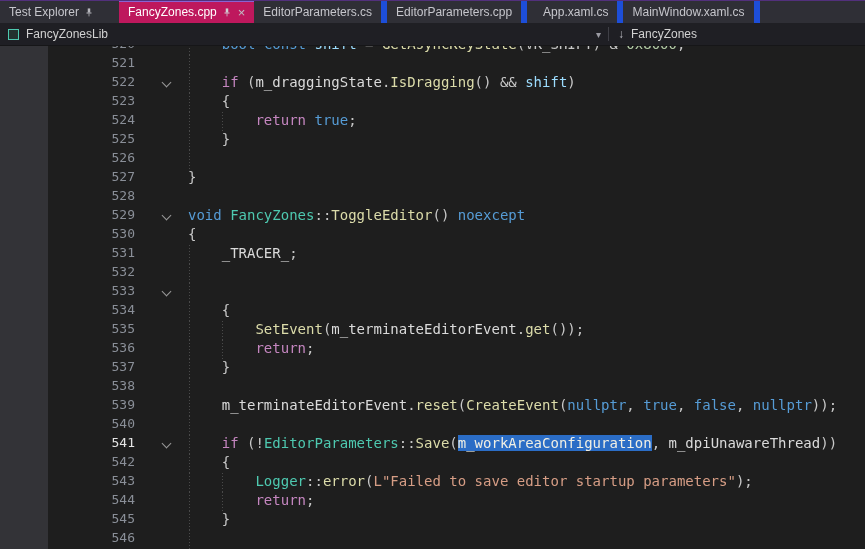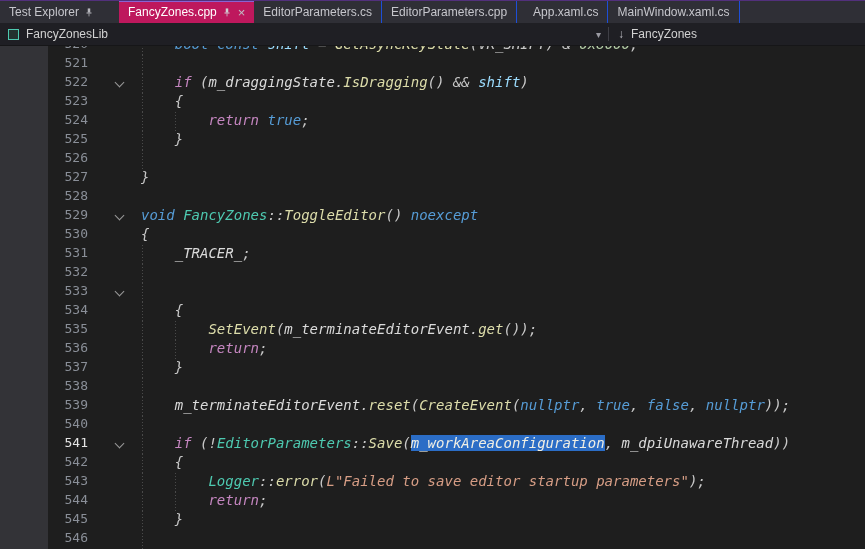--- a/index.html
+++ b/index.html
@@ -13,21 +13,21 @@
 
   
   .tab-bar{
     height:23px;box-sizing:border-box;flex:none;
     background:#2f2f36;border-top:1px solid #52307c;
     display:flex;align-items:stretch;overflow:hidden;
   }
   .tab{
     display:flex;align-items:center;gap:5px;
     padding:0 9px;font-size:12px;color:#c6c6cc;
-    border-right:1px solid #1d4ed8;white-space:nowrap;
+    border-right:6px solid #1d4ed8;white-space:nowrap;
   }
   .tab.tool{border-right:none;}
   .tab.active{
     background:#be185d;color:#ffffff;
     box-shadow:inset 0 1px 0 #8a63d2;border-right:none;
   }
   .tab-gap{width:16px;flex:none;}
   .tab-gap-sm{width:7px;flex:none;}
   .pin{display:inline-flex;align-items:center;}
   .close-x{font-size:13px;line-height:1;color:#c0c0c6;margin-left:1px;}
@@ -46,34 +46,34 @@
   .combo-member{flex:1;padding:0 9px;gap:7px;}
   .member-glyph{color:#b9b9c0;font-size:12px;}
 
   
   .editor{height:503px;flex:none;overflow:hidden;background:#1e1e1e;position:relative;}
   .code-lines{margin-top:-10px;}
   .code-row{display:flex;height:19px;line-height:19px;}
   .gut-ind{width:48px;flex:none;background:#333337;}
   .gut-num{
     width:40px;flex:none;padding-right:6px;text-align:right;
-    font:13px "DejaVu Sans Mono",monospace;color:#8a8f98;
+    font:13px "DejaVu Sans Mono",monospace;color:#8a8f98;margin-left:47px;
   }
   .gut-num.cur{color:#e4e4e4;}
   .gut-fold{width:42px;flex:none;position:relative;}
   .fold-chev{
     position:absolute;left:22px;top:5px;width:6px;height:6px;
     border-right:1.5px solid #9a9a9a;border-bottom:1.5px solid #9a9a9a;
     transform:rotate(45deg);
   }
   .code-text{
     position:relative;flex:1;overflow:hidden;white-space:pre;
     font:14px "DejaVu Sans Mono",monospace;color:#c8c8c8;
   }
-  .tokens{padding-left:5px;display:inline-block;font-style:italic;}
+  .tokens{padding-left:5px;display:inline-block;}
   .guide{
     position:absolute;top:0;bottom:0;width:1px;
     background-image:linear-gradient(to bottom,#4a4a4a 34%,rgba(0,0,0,0) 34%);
     background-size:1px 3px;background-repeat:repeat-y;
   }
   
   .tk-k{color:#569cd6;}   
   .tk-c{color:#c586c0;}   
   .tk-f{color:#dcdcaa;}   
   .tk-t{color:#4ec9b0;}   

